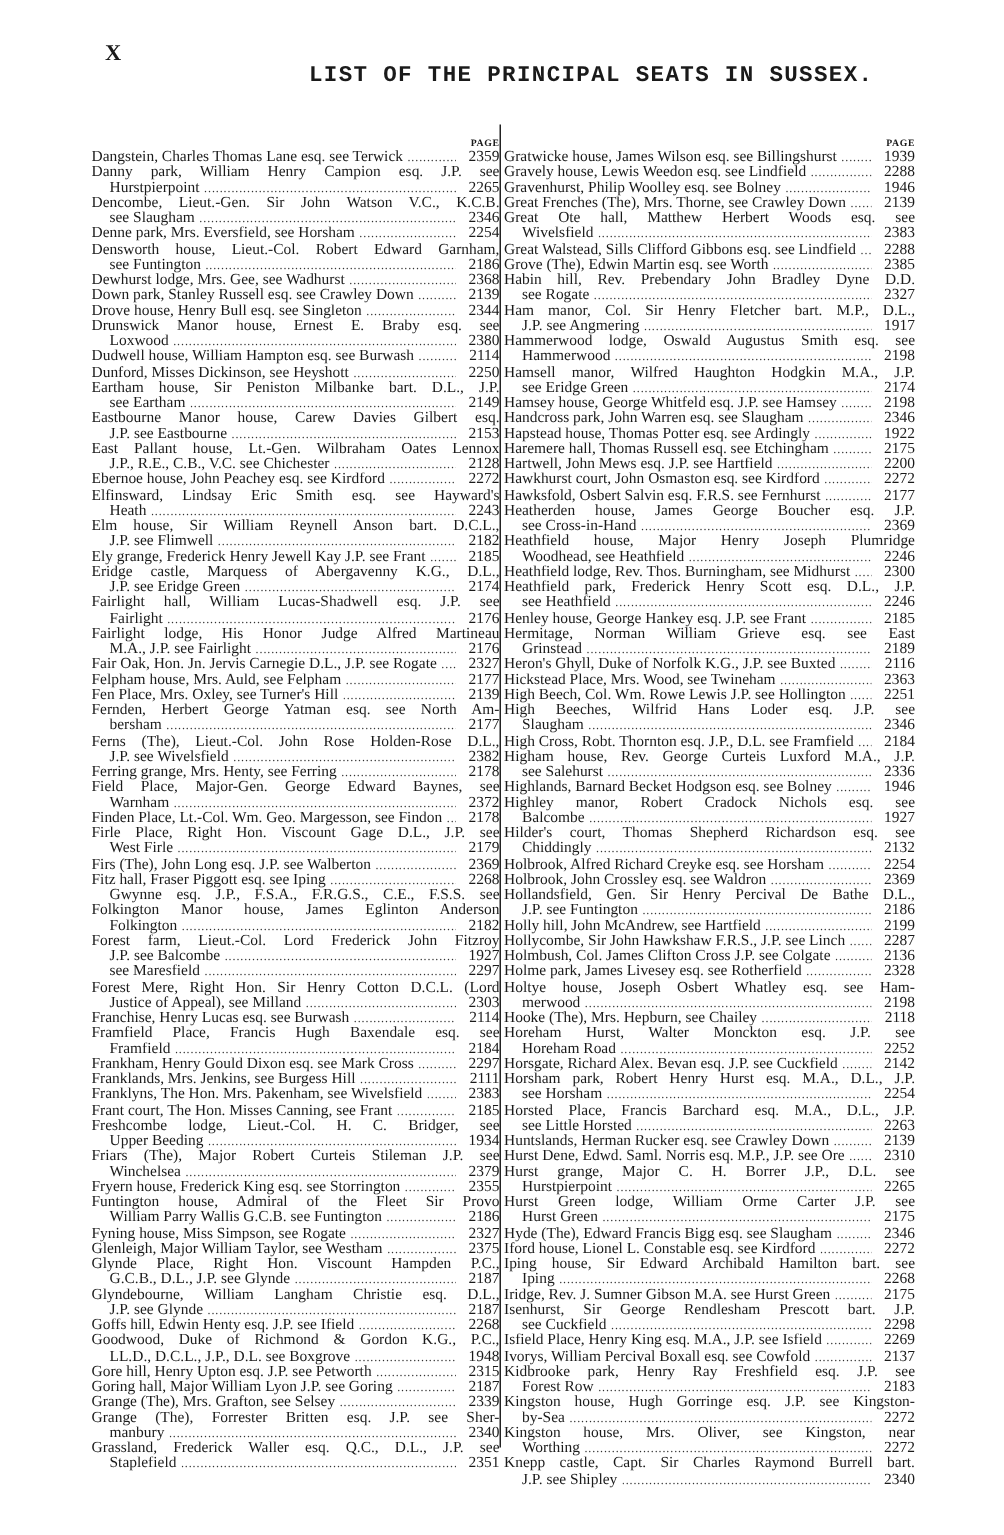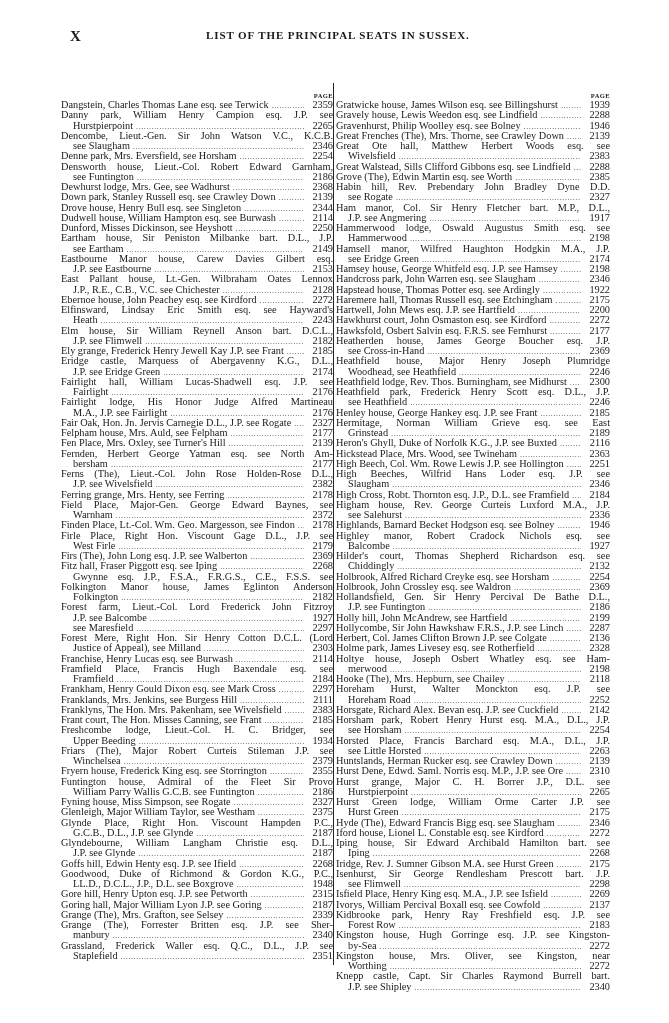--- a/index.html
+++ b/index.html
@@ -9,22 +9,22 @@
     color: #1a1a1a;
   }
   .header {
     position: absolute; top: 28px; left: 56px; width: 550px; height: 20px;
   }
   .folio {
     position: absolute; left: 14px; top: 0;
     font-family: "Liberation Serif", serif; font-weight: bold; font-size: 15px;
   }
   .running-title {
-    position: absolute; left: 150px; top: 1px;
-    font-family: Liberation Serif, serif; font-weight: bold; font-size: 11px;
+    position: absolute; left: 150px; top: 14px;
+    font-family: Liberation Mono, monospace; font-weight: bold; font-size: 15px;
     letter-spacing: 0.9px;
   }
   .col {
     position: absolute; top: 92px; width: 272px;
     font-family: Liberation Serif, serif;
     font-size: 10.3px; line-height: 10.25px;
   }
   .col.left { left: 61px; }
   .col.right { left: 336px; width: 274px; }
   .divider {
@@ -123,20 +123,30 @@
         </div>
       </div>
       <div class="entry">
         <div class="line">
           <span class="txt">Drove house, Henry Bull esq. see Singleton</span>
           <span class="dots"></span>
           <span class="pg">2344</span>
         </div>
       </div>
       <div class="entry">
+        <div class="line nopg">
+          <span class="txt">Drunswick Manor house, Ernest E. Braby esq. see</span>
+        </div>
+        <div class="line cont">
+          <span class="txt">Loxwood</span>
+          <span class="dots"></span>
+          <span class="pg">2380</span>
+        </div>
+      </div>
+      <div class="entry">
         <div class="line">
           <span class="txt">Dudwell house, William Hampton esq. see Burwash</span>
           <span class="dots"></span>
           <span class="pg">2114</span>
         </div>
       </div>
       <div class="entry">
         <div class="line">
           <span class="txt">Dunford, Misses Dickinson, see Heyshott</span>
           <span class="dots"></span>
@@ -851,21 +861,21 @@
       </div>
       <div class="entry">
         <div class="line">
           <span class="txt">Hollycombe, Sir John Hawkshaw F.R.S., J.P. see Linch</span>
           <span class="dots"></span>
           <span class="pg">2287</span>
         </div>
       </div>
       <div class="entry">
         <div class="line">
-          <span class="txt">Herbert, Col. James Clifton Brown J.P. see Colgate</span>
+          <span class="txt">Holmbush, Col. James Clifton Cross J.P. see Colgate</span>
           <span class="dots"></span>
           <span class="pg">2136</span>
         </div>
       </div>
       <div class="entry">
         <div class="line">
           <span class="txt">Holme park, James Livesey esq. see Rotherfield</span>
           <span class="dots"></span>
           <span class="pg">2328</span>
         </div>
@@ -987,21 +997,21 @@
           <span class="txt">Iridge, Rev. J. Sumner Gibson M.A. see Hurst Green</span>
           <span class="dots"></span>
           <span class="pg">2175</span>
         </div>
       </div>
       <div class="entry">
         <div class="line nopg">
           <span class="txt">Isenhurst, Sir George Rendlesham Prescott bart. J.P.</span>
         </div>
         <div class="line cont">
-          <span class="txt">see Flimwell</span>
+          <span class="txt">see Cuckfield</span>
           <span class="dots"></span>
           <span class="pg">2298</span>
         </div>
       </div>
       <div class="entry">
         <div class="line">
           <span class="txt">Isfield Place, Henry King esq. M.A., J.P. see Isfield</span>
           <span class="dots"></span>
           <span class="pg">2269</span>
         </div>

